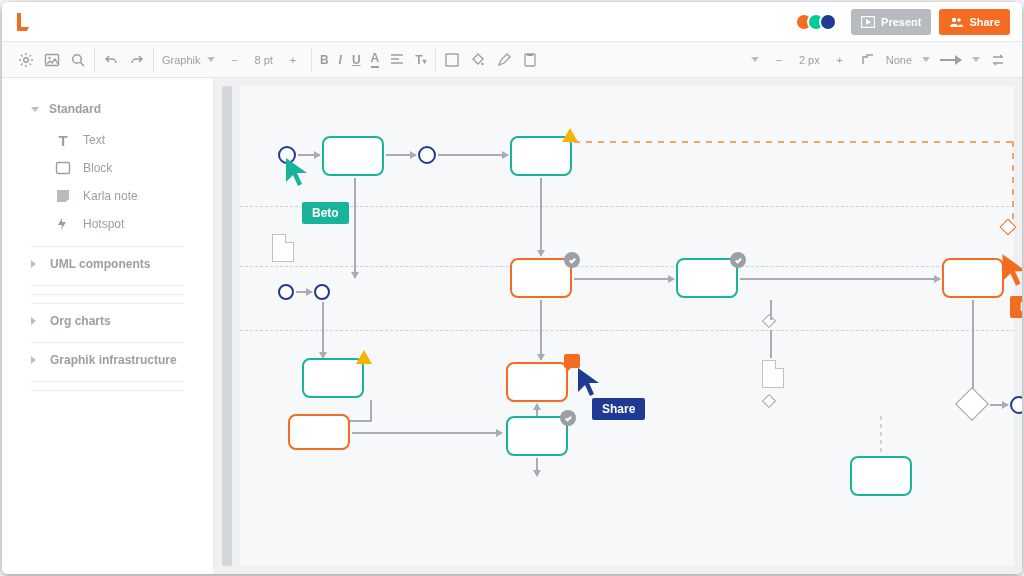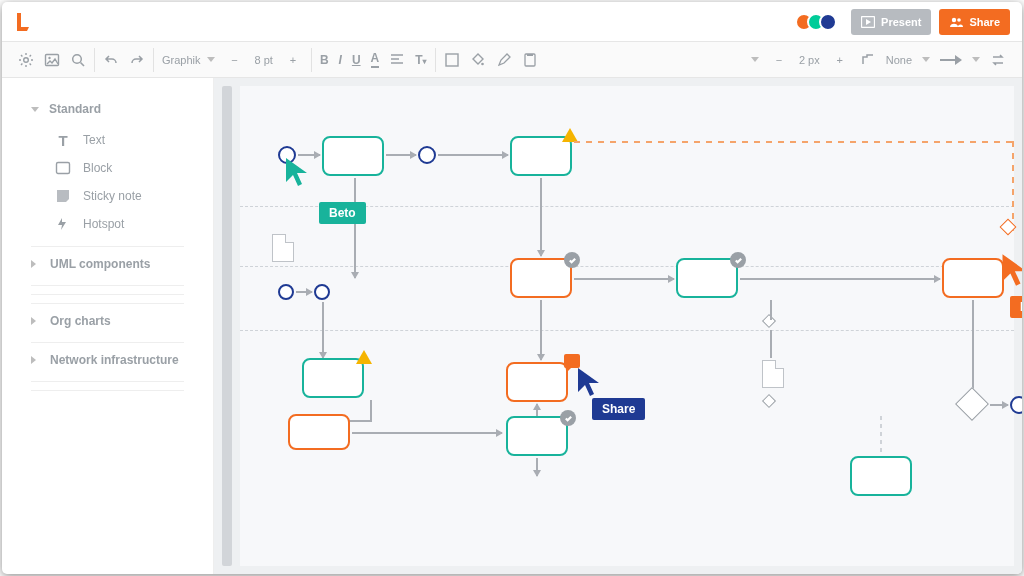--- a/index.html
+++ b/index.html
@@ -234,21 +234,21 @@
                 </svg>
               </span>
             <span>Block</span>
           </div>
           <div class="sb-item">
             <span class="sicon">
                 <svg viewBox="0 0 16 16">
                   <path d="M2 2h12v9l-3 3H2Z" fill="currentColor" opacity=".7"></path>
                 </svg>
               </span>
-            <span>Sticky note</span>
+            <span>Karla note</span>
           </div>
           <div class="sb-item">
             <span class="sicon">
                 <svg viewBox="0 0 16 16">
                   <path d="M7 2 3 9h4l-1 5 5-8H7Z" fill="currentColor"></path>
                 </svg>
               </span>
             <span>Hotspot</span>
           </div>
         </div>
@@ -261,21 +261,21 @@
       <div class="sb-rule"></div>
       <div class="sb-rule"></div>
       <div class="sb-rule"></div>
       <div class="sb-head closed">
           <span class="tri"></span>
           <span>Org charts</span>
         </div>
       <div class="sb-rule"></div>
       <div class="sb-head closed">
           <span class="tri"></span>
-          <span>Network infrastructure</span>
+          <span>Graphik infrastructure</span>
         </div>
       <div class="sb-rule"></div>
       <div class="sb-rule"></div>
     </div>
 
     <div class="canvas-wrap">
       <div class="canvas-gutter"></div>
       <div class="canvas">
 
         <div class="lane-line lane1"></div>
@@ -352,21 +352,21 @@
         <div class="circ n" style="left:770px; top:310px; width:18px; height:18px;"></div>
 
         <div class="r t" style="left:610px; top:370px; width:62px; height:40px;"></div>
         <div class="v" style="left:640px; top:330px; height:38px; background:repeating-linear-gradient(to bottom,#cfd3d8 0 4px,transparent 4px 8px);"></div>
 
         <div class="cursor" style="left:44px; top:70px;">
           <svg width="28" height="32" viewBox="0 0 28 32">
               <path d="M2 2 L2 26 L9 19 L14 30 L18 28 L13 17 L23 17 Z" fill="#18b39b"></path>
             </svg>
         </div>
-        <div class="clabel teal" style="left:79px; top:116px;">Beto</div>
+        <div class="clabel teal" style="left:62px; top:116px;">Beto</div>
 
         <div class="cursor" style="left:336px; top:280px;">
           <svg width="28" height="32" viewBox="0 0 28 32">
               <path d="M2 2 L2 26 L9 19 L14 30 L18 28 L13 17 L23 17 Z" fill="#1f3a93"></path>
             </svg>
         </div>
         <div class="clabel navy" style="left:352px; top:312px;">Share</div>
 
         <div class="cursor" style="left:760px; top:166px;">
           <svg width="32" height="36" viewBox="0 0 28 32">

